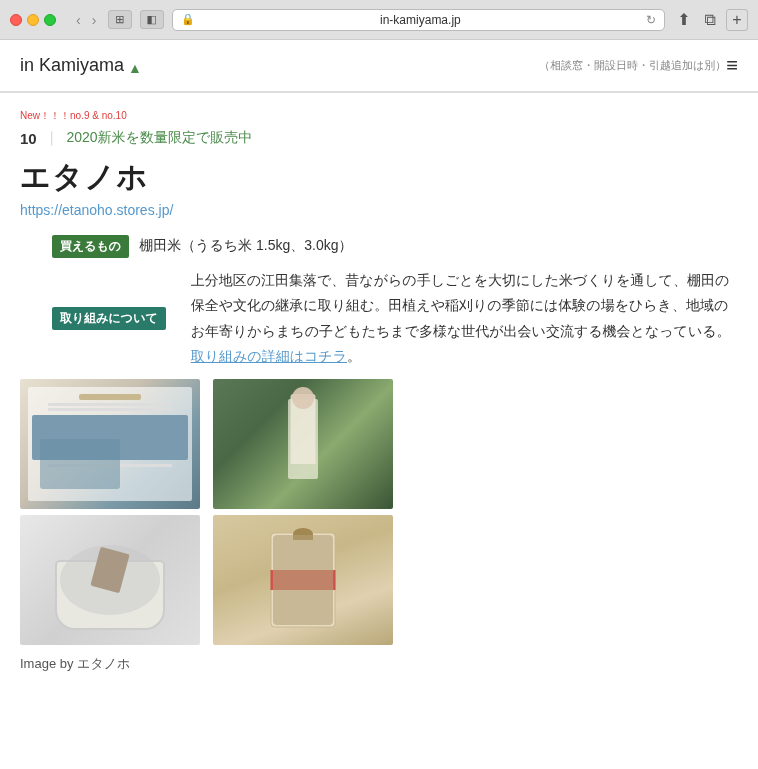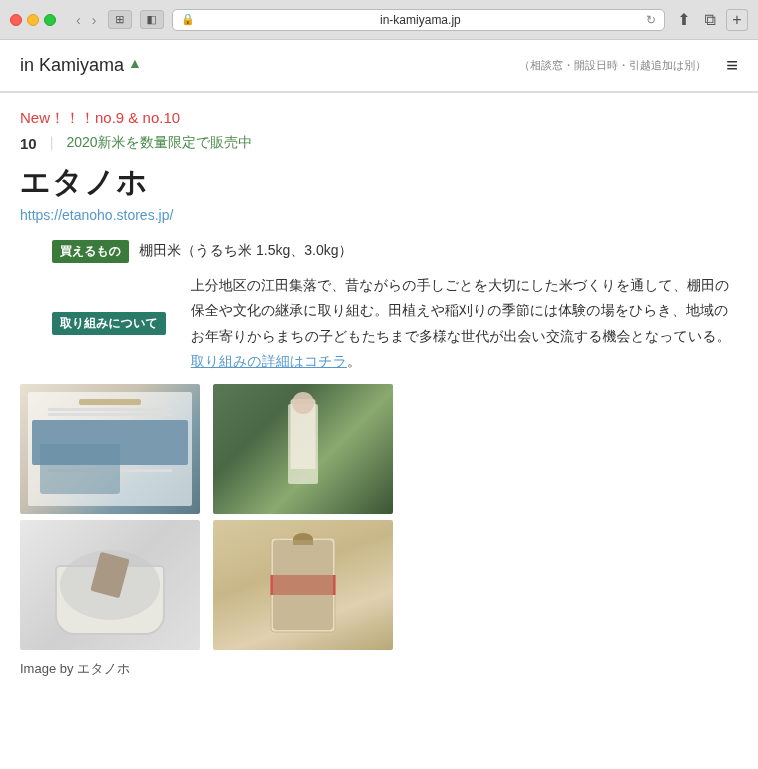--- a/index.html
+++ b/index.html
@@ -111,47 +111,47 @@
       align-items: center;
       justify-content: space-between;
       padding: 14px 20px;
       border-bottom: 1px solid #ddd;
     }
     .site-logo {
       font-size: 18px;
       color: #2a2a2a;
       font-weight: 500;
       display: flex;
-      align-items: flex-start;
+      align-items: flex-end;
       gap: 4px;
     }
     .logo-triangle {
       color: #4a8a4a;
       font-size: 14px;
     }
     .header-nav {
       display: flex;
       align-items: center;
-      gap: 20px;
+      gap: 0;
       font-size: 11px;
       color: #888;
     }
     .hamburger-icon {
       font-size: 20px;
       color: #333;
       cursor: pointer;
     }
 
     
     .article {
       padding: 16px 20px;
     }
     .new-label {
       color: #e04040;
-      font-size: 15px;
+      font-size: 10px;
       margin-bottom: 6px;
       font-weight: normal;
     }
     .date-line {
       display: flex;
       align-items: center;
       gap: 8px;
       margin-bottom: 10px;
       font-size: 14px;
     }

